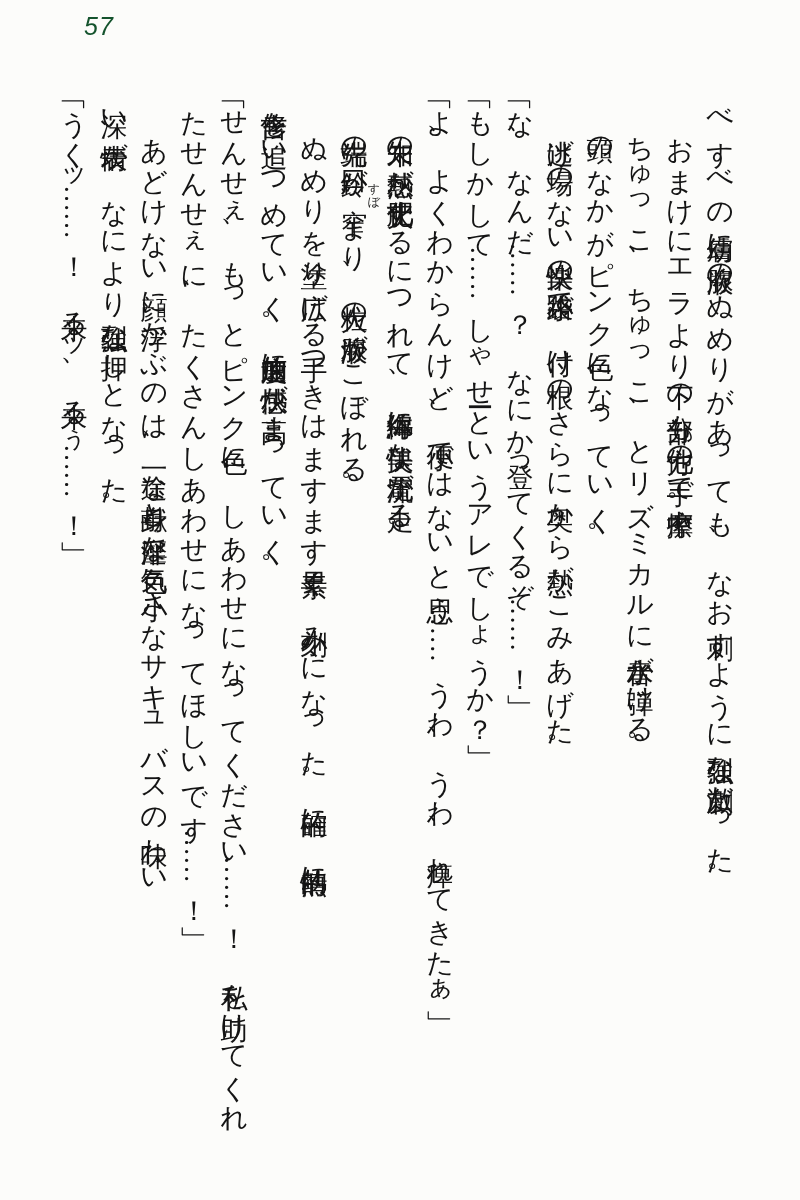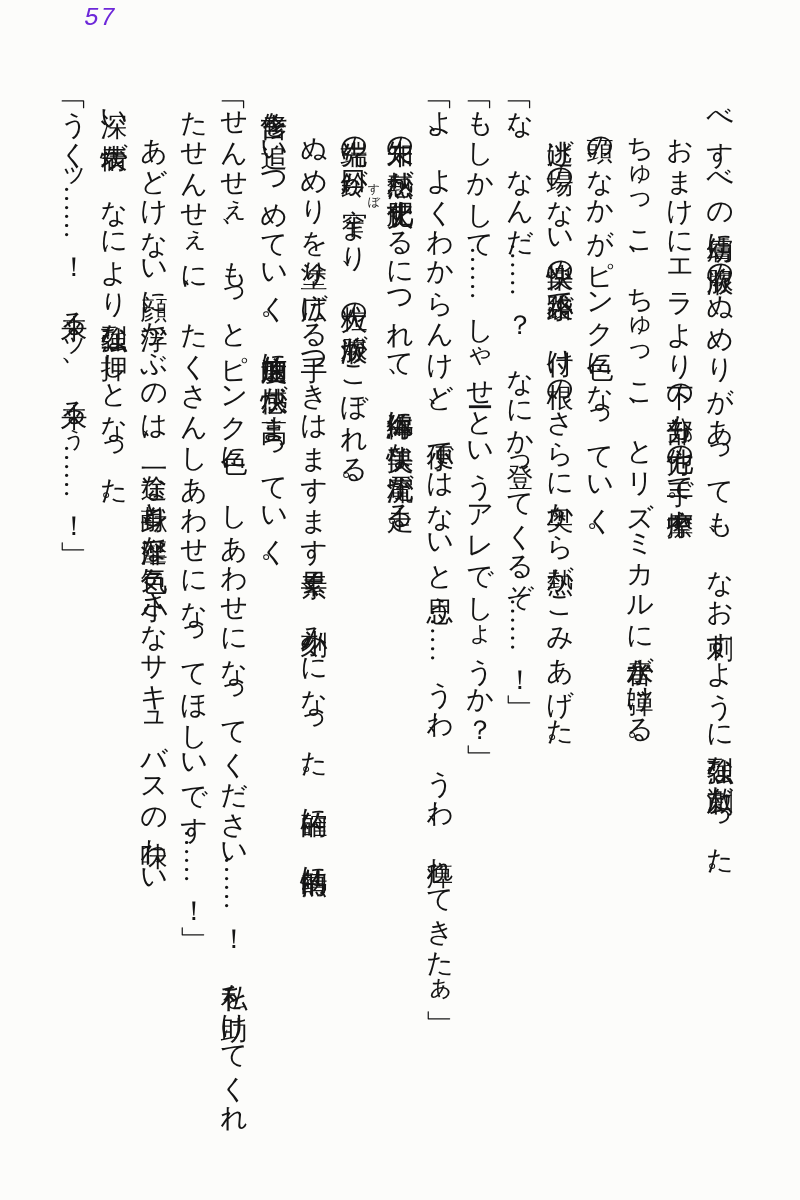--- a/index.html
+++ b/index.html
@@ -12,27 +12,27 @@
   }
   .page {
     position: relative;
     width: 800px;
     height: 1200px;
     background: #fcfcfa;
     font-family: "Liberation Serif", "DejaVu Serif", serif;
   }
   .page-number {
     position: absolute;
-    top: 4px;
+    top: 12px;
     left: 84px;
     font-size: 25px;
     font-style: italic;
     letter-spacing: 1px;
-    color: #6d28d9;
-    font-family: Liberation Mono, monospace;
+    color: #14532d;
+    font-family: Liberation Sans, sans-serif;
   }
   .text-block {
     position: absolute;
     top: 92px;
     right: 60px;
     height: 1070px;
     writing-mode: vertical-rl;
     text-orientation: mixed;
     font-size: 27px;
     color: #141414;

